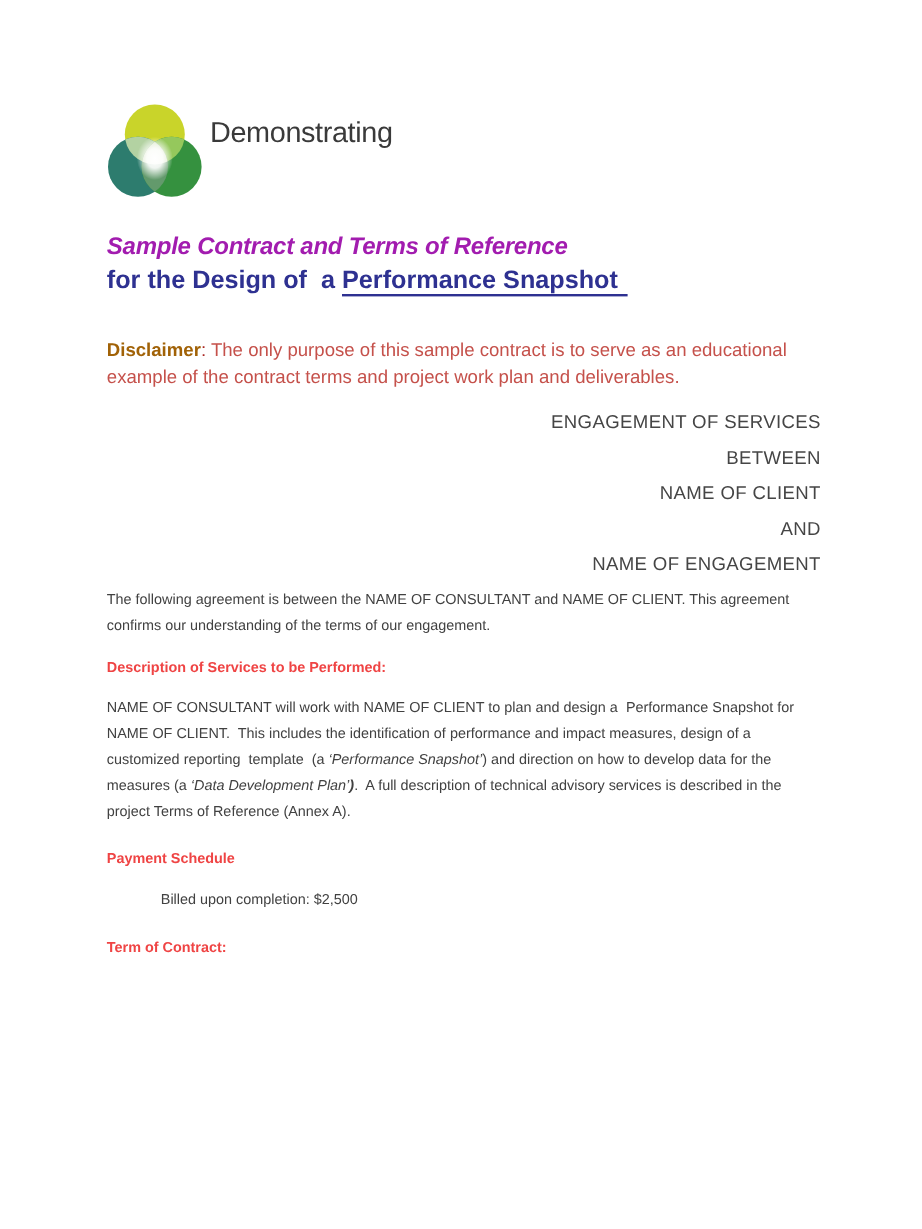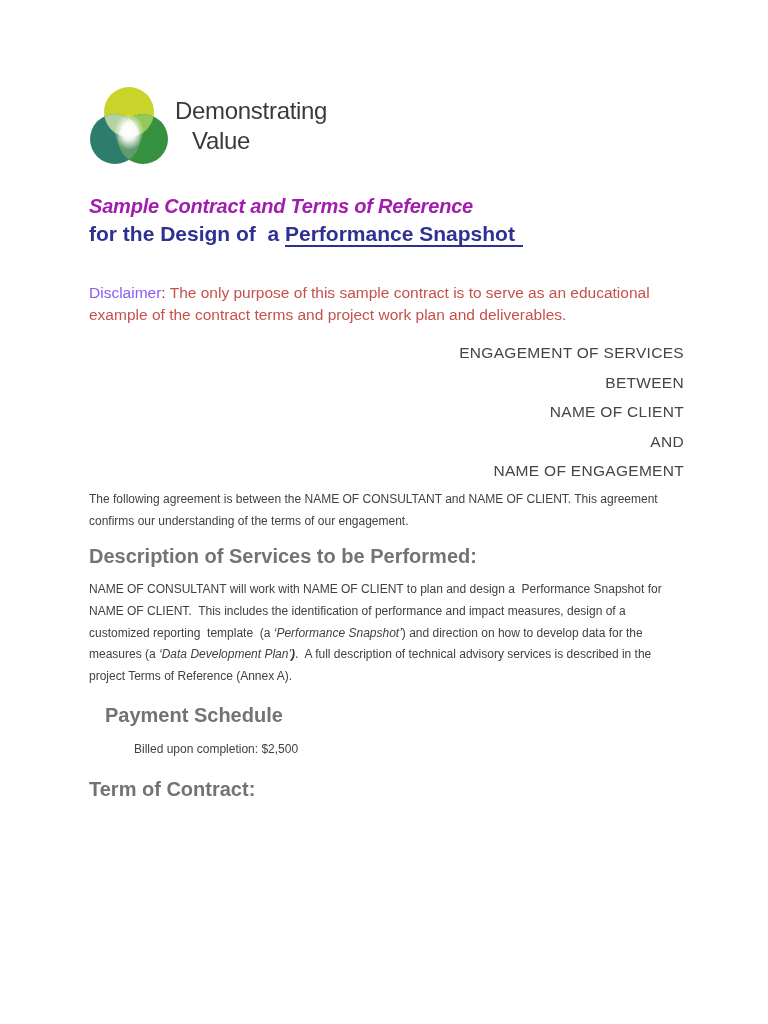--- a/index.html
+++ b/index.html
@@ -39,44 +39,44 @@
     white-space:pre-wrap;
   }
   .underlined { border-bottom:2px solid #2e3191; padding-right:8px; }
 
   
   .disclaimer {
     margin:38px 0 0 0;
     font-size:15.5px; line-height:21.7px;
     color:#c5514b;
   }
-  .disclaimer-label { font-weight:normal; color:#8b5cf6; }
+  .disclaimer-label { font-weight:bold; color:#a16207; }
   .disclaimer-colon { color:#a92420; }
 
   
   .center-block {
     margin:13px 0 0 0;
     text-align:right;
     font-size:15.5px; line-height:29.5px;
     color:#454545; letter-spacing:0.3px;
   }
 
   
   .body-par { margin:0; font-size:12px; line-height:22px; color:#414141; }
   .intro-par { margin-top:2px; }
   .desc-par { margin-top:13px; line-height:21.8px; white-space:pre-wrap; }
   .seg-italic { font-style:italic; }
   .seg-bold-italic { font-style:italic; font-weight:bold; }
 
   h3.section-heading {
     margin:14px 0 0 0;
-    font-size:20px; line-height:20px;
-    font-weight:bold; color:#737373;
+    font-size:12px; line-height:20px;
+    font-weight:bold; color:#ef4444;
   }
-  h3.payment-heading { margin-top:17px;margin-left:16px; }
+  h3.payment-heading { margin-top:17px; }
   h3.term-heading { margin-top:19px; }
   .payment-line { margin-top:13px; padding-left:45px; }
 </style>
 </head>
 <body>
 
 <div class="page">
 
   <header class="logo">
     <svg class="logo-mark" viewBox="0 0 80 80" width="80" height="80" aria-hidden="true">
@@ -99,21 +99,20 @@
       <circle cx="26" cy="53" r="25" clip-path="url(#clipYellow)" fill="#b3d2a2"></circle>
       <circle cx="54" cy="53" r="25" clip-path="url(#clipYellow)" fill="#95c85c"></circle>
       <circle cx="54" cy="53" r="25" clip-path="url(#clipTeal)" fill="#639a6c"></circle>
       <g clip-path="url(#clipYellow)">
         <circle cx="54" cy="53" r="25" clip-path="url(#clipTeal)" fill="#d8e6c6"></circle>
       </g>
       <ellipse cx="40" cy="46" rx="15" ry="18" fill="url(#glowGrad)"></ellipse>
     </svg>
     <div class="logo-text">
       <div class="brand1">Demonstrating</div>
-      <div class="brand2">Value</div>
     </div>
   </header>
 
   <h1 class="doc-title">Sample Contract and Terms of Reference</h1>
 
   <h2 class="doc-subtitle"><span>for the Design of  a </span><span class="underlined">Performance Snapshot</span></h2>
 
   <p class="disclaimer"><span class="disclaimer-label">Disclaimer</span><span class="disclaimer-colon">: </span><span>The only purpose of this sample contract is to serve as an educational example of the contract terms and project work plan and deliverables.</span></p>
 
   <div class="center-block">

